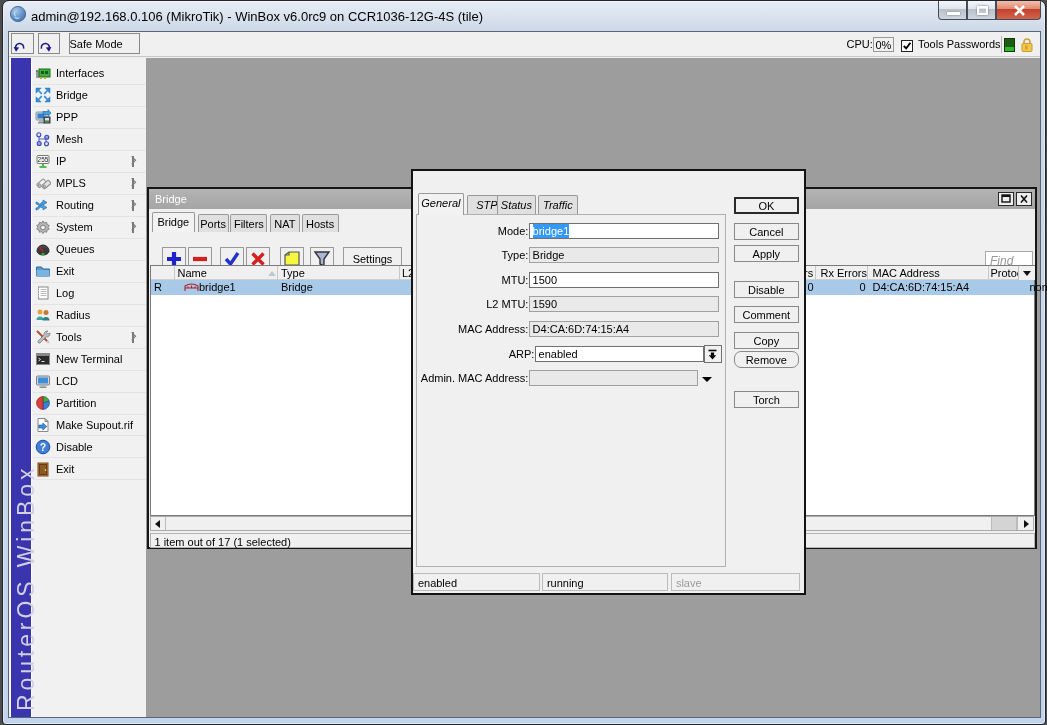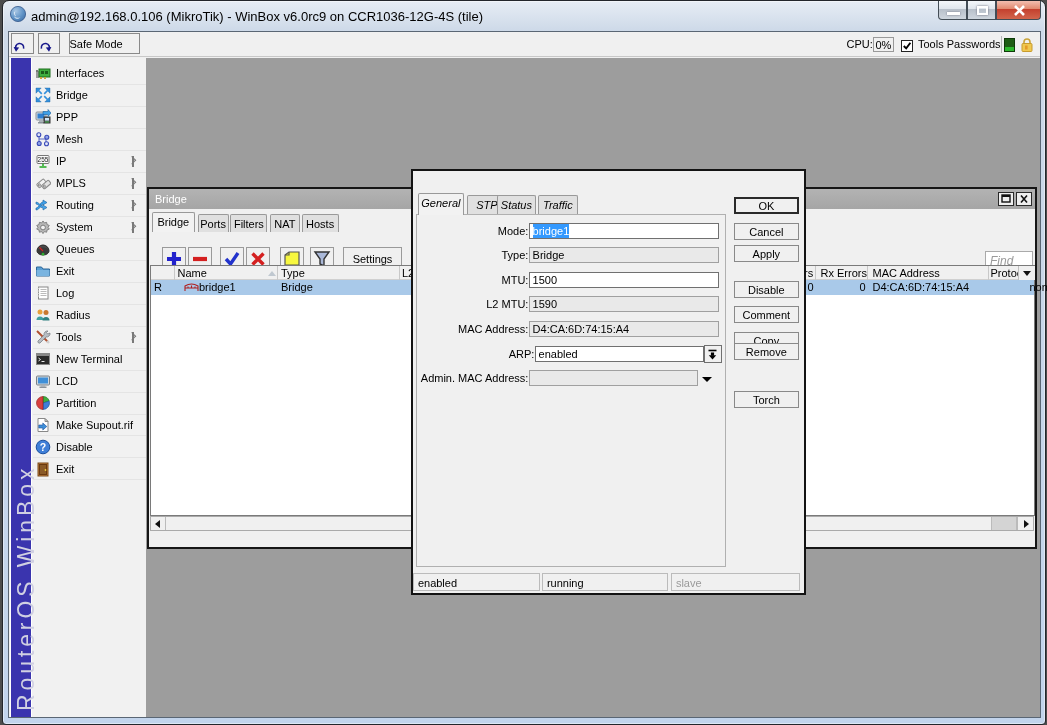--- a/index.html
+++ b/index.html
@@ -449,20 +449,23 @@
   </div>
   <div id="bw-hscroll">
     <div style="position:absolute;left:0;top:0;width:15px;height:13px;background:#f0f0f0;border-right:1px solid #bbb;">
         <div style="position:absolute;left:4px;top:3px;width:0;height:0;border-right:5px solid #111;border-top:4px solid transparent;border-bottom:4px solid transparent;"></div>
       </div>
     <div style="position:absolute;right:16px;top:0;width:26px;height:13px;background:#d4d4d4;border-left:1px solid #bbb;border-right:1px solid #bbb;"></div>
     <div style="position:absolute;right:0;top:0;width:16px;height:13px;background:#f0f0f0;border-left:1px solid #bbb;">
         <div style="position:absolute;left:6px;top:3px;width:0;height:0;border-left:5px solid #111;border-top:4px solid transparent;border-bottom:4px solid transparent;"></div>
       </div>
   </div>
+  <div id="bw-status">
+      <div style="position:absolute;left:4px;top:2px;">1 item out of 17 (1 selected)</div>
+    </div>
 </div>
 
 <div id="dlg">
   <div class="tabs" style="left:3px;top:21.5px;height:22px;right:5px;font-style:italic;">
     <div class="tab sel" style="left:2px;width:46px;">General</div>
     <div class="tab" style="left:51px;width:40px;">STP</div>
     <div class="tab" style="left:81px;width:39px;">Status</div>
     <div class="tab" style="left:122px;width:40px;text-align:center;">Traffic</div>
   </div>
   <div id="dlg-content"></div>
@@ -501,18 +504,18 @@
       <span class="flabel">Admin. MAC Address:</span>
     <div class="finput dis" style="left:115.7px;width:169px;"></div>
     <div style="position:absolute;left:289.5px;top:7px;width:0;height:0;border-top:5.5px solid #000;border-left:5.2px solid transparent;border-right:5.2px solid transparent;"></div>
   </div>
   <div class="dbtn def" style="top:25.6px;">OK</div>
   <div class="dbtn" style="top:51.8px;">Cancel</div>
   <div class="dbtn" style="top:74px;">Apply</div>
   <div class="dbtn" style="top:109.7px;">Disable</div>
   <div class="dbtn" style="top:135.3px;">Comment</div>
   <div class="dbtn" style="top:160.5px;">Copy</div>
-  <div class="dbtn" style="top:172px;">Remove</div>
+  <div class="dbtn" style="top:180px;border-radius:7px;">Remove</div>
   <div class="dbtn" style="top:219.8px;">Torch</div>
   <div class="statusbox" style="left:0px;width:127px;">enabled</div>
   <div class="statusbox" style="left:129px;width:126px;">running</div>
   <div class="statusbox" style="left:258px;width:129.5px;color:#9a9a9a;">slave</div>
 </div>
 
 </body></html>

